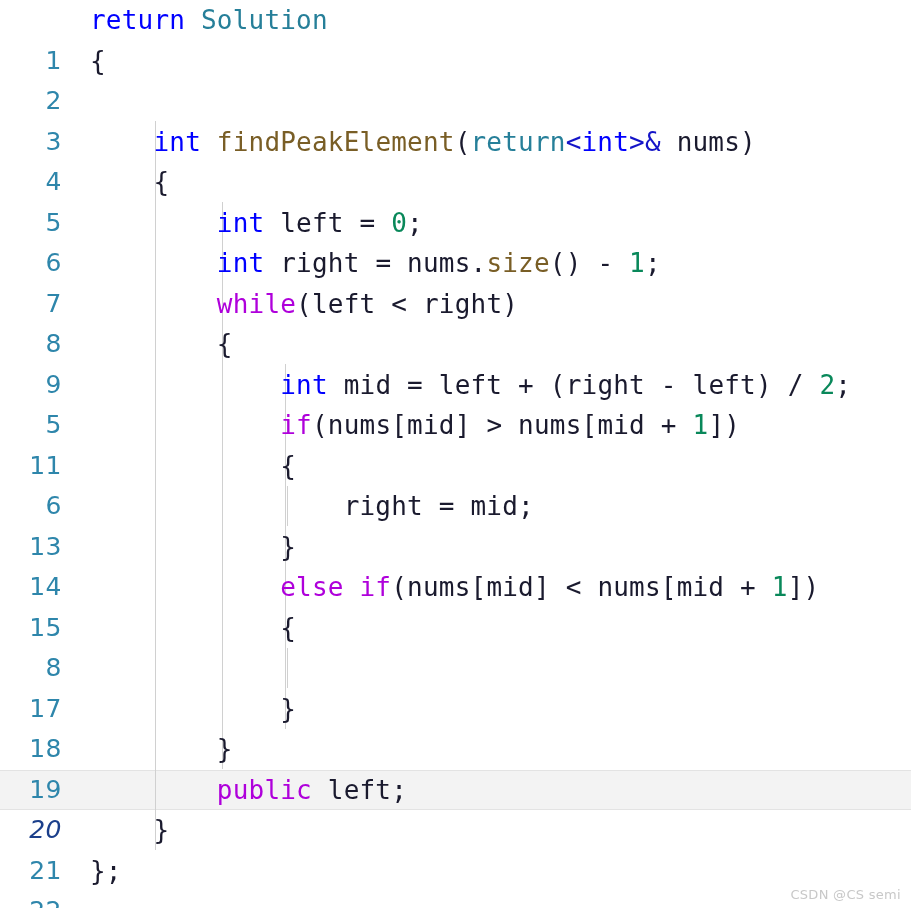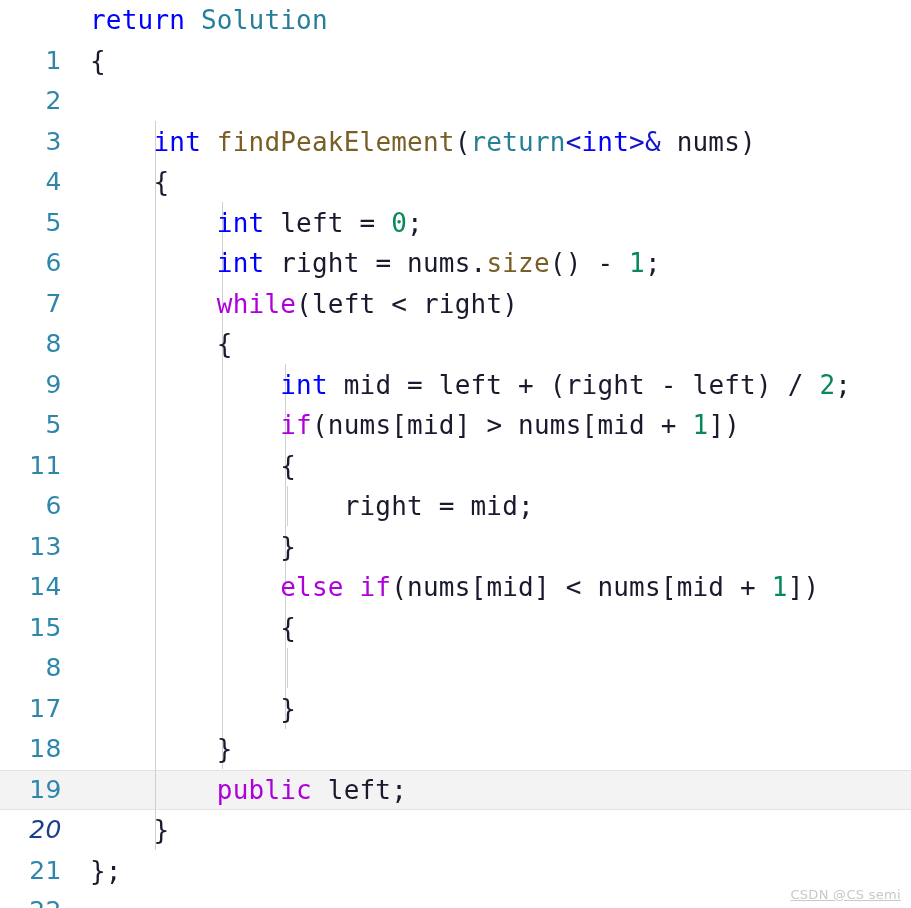--- a/index.html
+++ b/index.html
@@ -92,21 +92,20 @@
   .watermark {
     position: absolute;
     right: 10px;
     bottom: 6px;
     font-family: "DejaVu Sans", "Liberation Sans", sans-serif;
     font-size: 13px;
     color: #c8c8c8;
     letter-spacing: 0.3px;
     z-index: 3;
     user-select: none;
-    text-decoration: underline;
   }
 </style>
 </head>
 <body>
 
 <div id="editor">
 
   <div class="active-line-bg" style="top: 769.5px; height: 40.5px;"></div>
 
   <div class="guide" style="left:155px; top:121px; height:729px;"></div>

